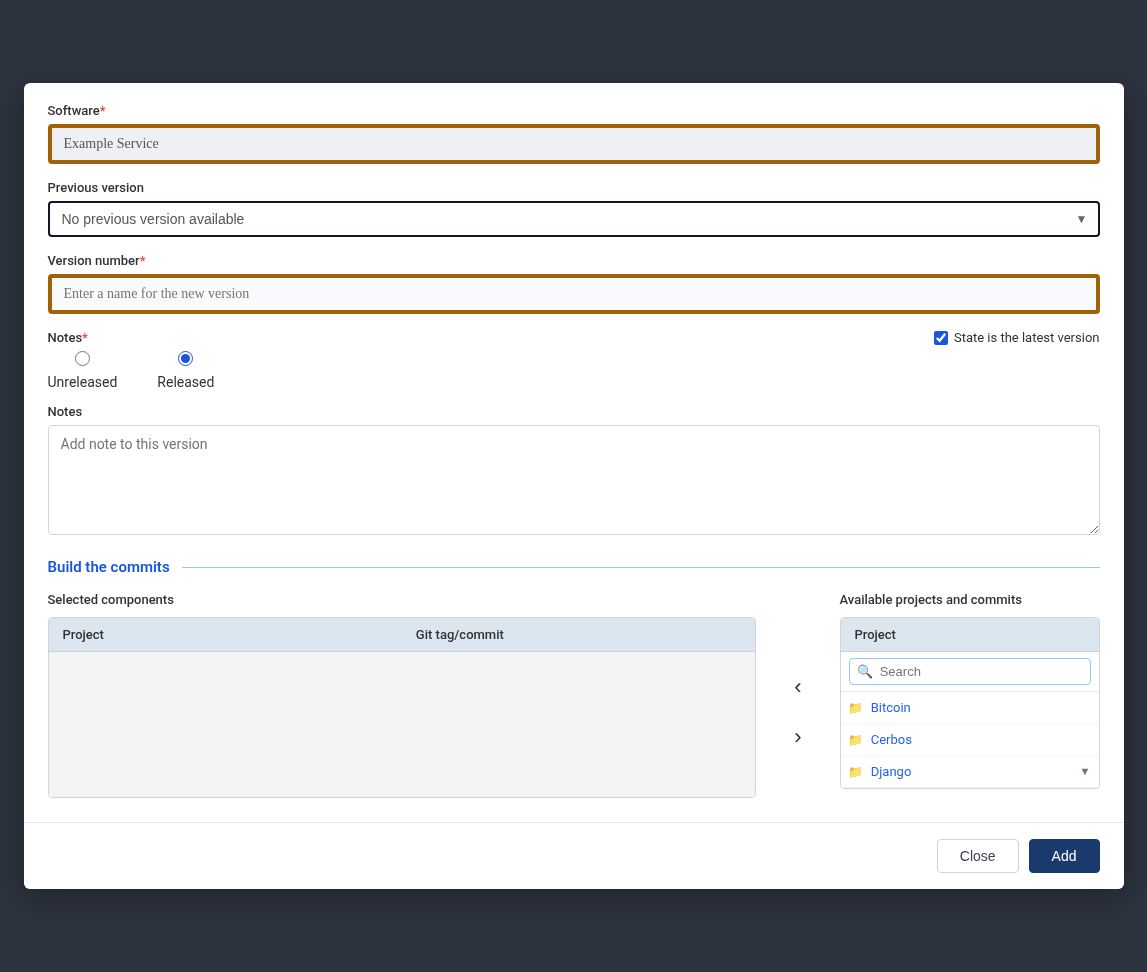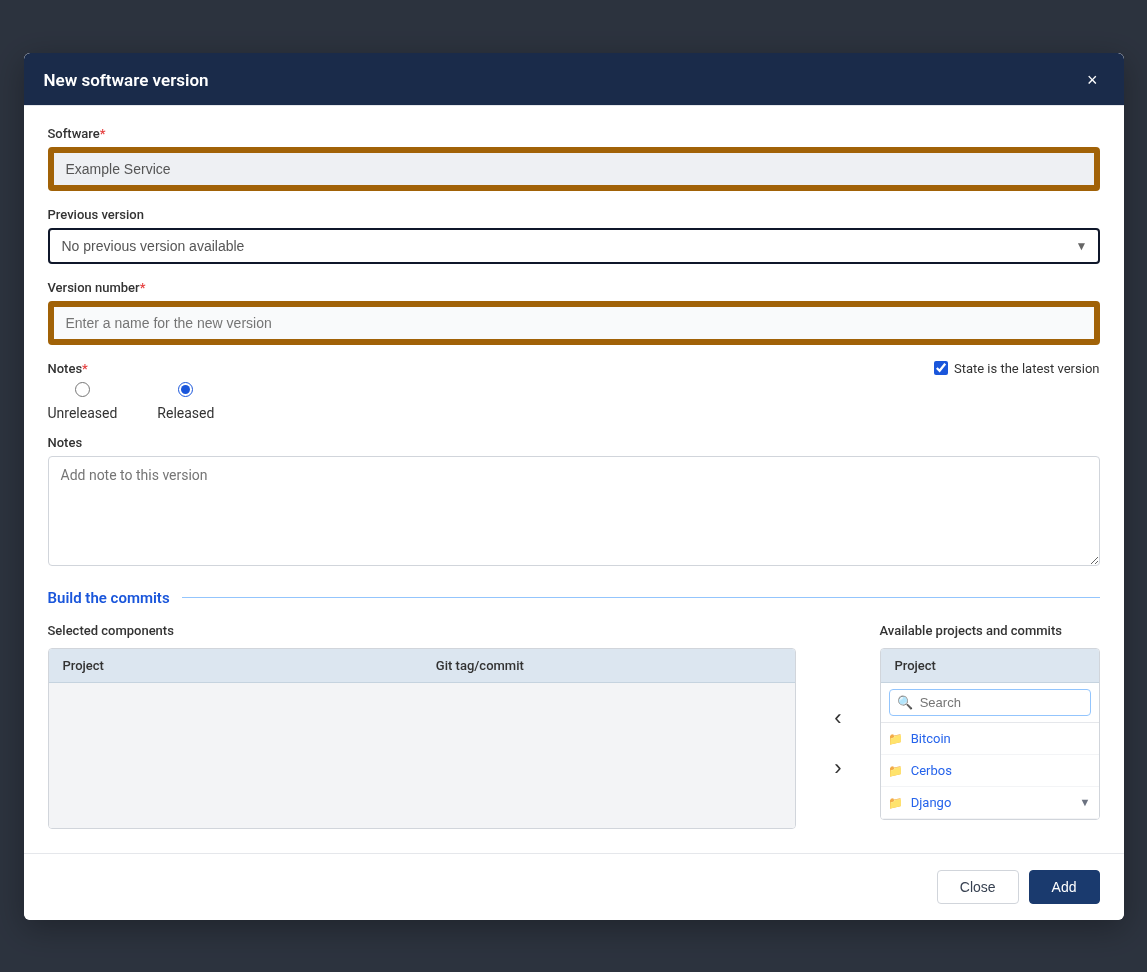--- a/index.html
+++ b/index.html
@@ -72,25 +72,26 @@
       color: #333;
       margin-bottom: 6px;
       display: block;
     }
     .required {
       color: #e53e3e;
     }
     .form-control {
       width: 100%;
       padding: 8px 12px;
-      border: 6px solid #a16207;
+      border: 4px solid #a16207;
       border-radius: 4px;
       font-size: 14px;
       color: #333;
       background: #f9fafb;
+      font-family: Liberation Serif, serif;
     }
     .form-control.readonly {
       background: #eef0f3;
       color: #555;
     }
     .select-wrapper {
       position: relative;
       width: 100%;
     }
     .select-wrapper select {
@@ -240,21 +241,21 @@
     .arrow-btn {
       background: none;
       border: none;
       font-size: 22px;
       color: #333;
       cursor: pointer;
       padding: 4px 8px;
       border-radius: 4px;
     }
     .right-panel {
-      width: 220px;
+      width: 260px;
       flex-shrink: 0;
     }
     .right-panel-label {
       font-size: 13px;
       font-weight: 500;
       color: #333;
       margin-bottom: 10px;
     }
     .right-table-wrapper {
       border: 1px solid #d1d5db;
@@ -349,24 +350,20 @@
       position: relative;
       overflow: hidden;
     }
   </style>
 </head>
 <body>
 
 <div class="modal-overlay">
   <div class="modal">
 
-    <div class="modal-header">
-      <span class="modal-title">New software version</span>
-      <button class="close-btn">×</button>
-    </div>
 
     <div class="modal-body">
 
       <div class="form-group">
         <label class="form-label">
           <span>Software</span><span class="required">*</span>
         </label>
         <input type="text" class="form-control readonly" readonly="" value="Example Service" style="">
       </div>
 

